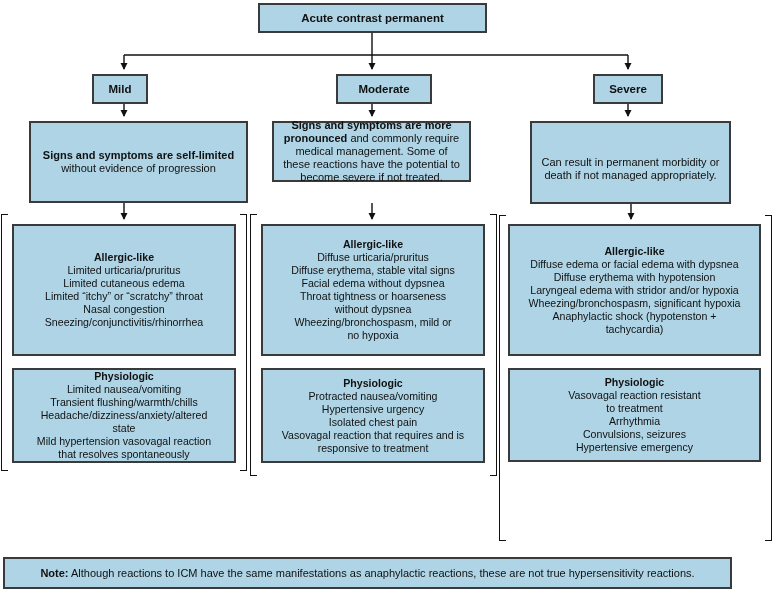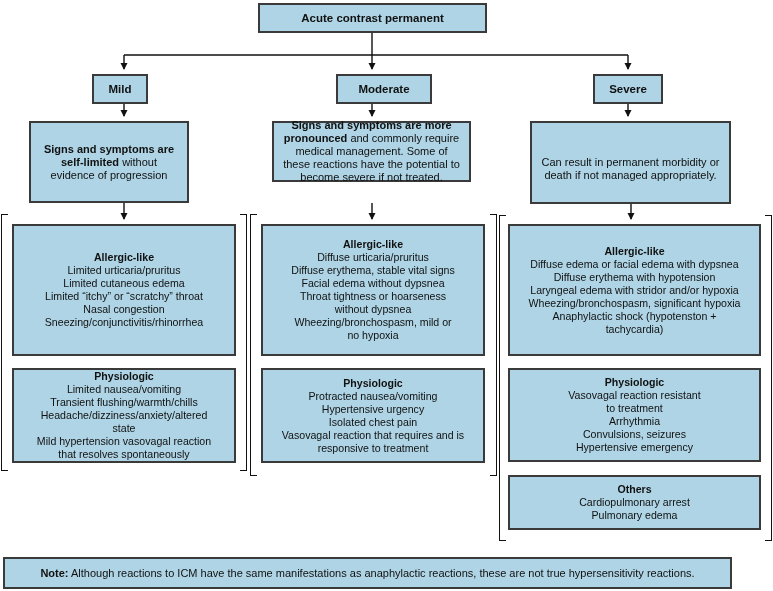--- a/index.html
+++ b/index.html
@@ -65,21 +65,21 @@
   <div class="box cat" style="left:92px;  top:74px; width:56px; height:30px;">
     <span>Mild</span>
   </div>
   <div class="box cat" style="left:336px; top:74px; width:96px; height:30px;">
     <span>Moderate</span>
   </div>
   <div class="box cat" style="left:593px; top:74px; width:70px; height:30px;">
     <span>Severe</span>
   </div>
 
-  <div class="box desc desc-mild" style="left:29px; top:121px; width:160px; height:82px;">
+  <div class="box desc desc-mild" style="left:29px; top:121px; width:219px; height:82px;">
     <div class="desc-text"><b>Signs and symptoms are self-limited</b><span class="pre"> without evidence of progression</span></div>
   </div>
   <div class="box desc" style="left:272px; top:121px; width:199px; height:61px;">
     <div class="desc-text"><b>Signs and symptoms are more pronounced</b><span class="pre"> and commonly require medical management. Some of these reactions have the potential to become severe if not treated.</span></div>
   </div>
   <div class="box desc" style="left:530px; top:121px; width:201px; height:83px;">
     <div class="desc-text"><span class="pre">
 Can result in permanent morbidity or death if not managed appropriately.</span></div>
   </div>
 
@@ -128,23 +128,18 @@
 Anaphylactic shock (hypotenston + tachycardia)</div>
   </div>
   <div class="box sym" style="left:508px; top:368px; width:253px; height:94px;">
     <div class="sym-title">Physiologic</div>
     <div class="lines">Vasovagal reaction resistant
 to treatment
 Arrhythmia
 Convulsions, seizures
 Hypertensive emergency</div>
   </div>
-  <div class="box sym" style="left:508px; top:475px; width:253px; height:55px;">
-    <div class="sym-title">Others</div>
-    <div class="lines">Cardiopulmonary arrest
-Pulmonary edema</div>
-  </div>
 
   <div class="box note" style="left:3px; top:557px; width:729px; height:32px;">
     <span><b>Note:</b><span> Although reactions to ICM have the same manifestations as anaphylactic reactions, these are not true hypersensitivity reactions.</span></span>
   </div>
 
 </div>
 
 </body></html>

